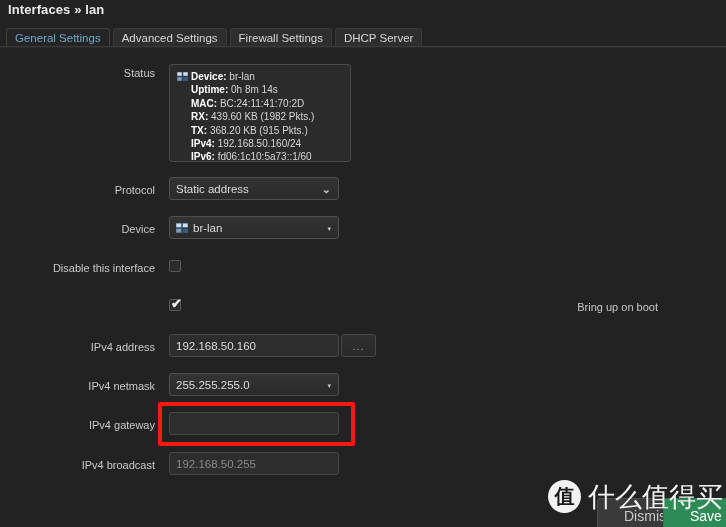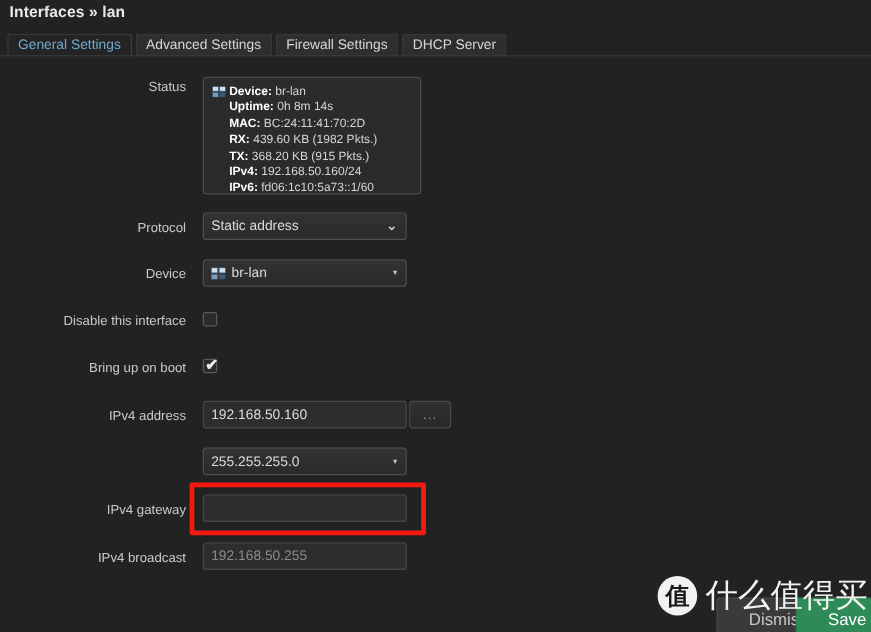--- a/index.html
+++ b/index.html
@@ -306,35 +306,38 @@
     </svg>
     <span>br-lan</span>
     <span class="caret tri">▾</span>
   </div>
 
   <div class="row" style="top:261px;">
     <div class="lbl">Disable this interface</div>
   </div>
   <div class="cbx" style="left:169px; top:260px;"></div>
 
-  <div class="row" style="top:300px;">
+  <div class="row" style="top:300px;justify-content:flex-end;">
     <div class="lbl">Bring up on boot</div>
   </div>
   <div class="cbx" style="left:169px; top:299px;">
     <span class="tick">✔</span>
   </div>
 
   <div class="row" style="top:340px;">
     <div class="lbl">IPv4 address</div>
   </div>
   <div class="field" style="left:169px; top:334px; width:170px;">
     <span>192.168.50.160</span>
   </div>
   <div class="dotsbtn" style="left:341px; top:334px;">...</div>
 
+  <div class="row" style="top:379px;">
+    <div class="lbl">IPv4 netmask</div>
+  </div>
   <div class="field select" style="left:169px; top:373px; width:170px;">
     <span>255.255.255.0</span>
     <span class="caret tri">▾</span>
   </div>
 
   <div class="row" style="top:418px;">
     <div class="lbl">IPv4 gateway</div>
   </div>
   <div class="field" style="left:169px; top:412px; width:170px;">
     <span></span>

